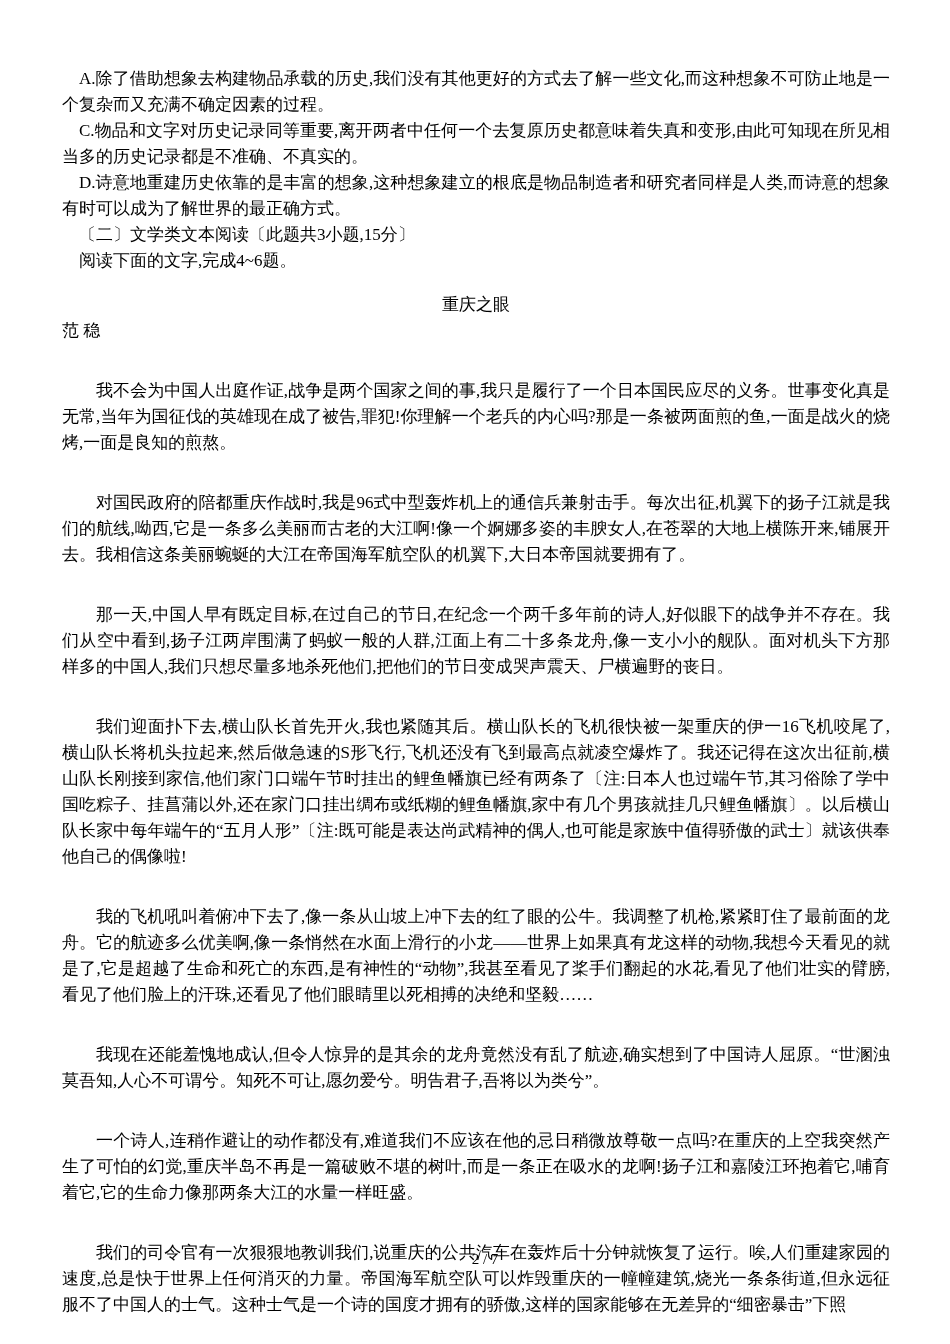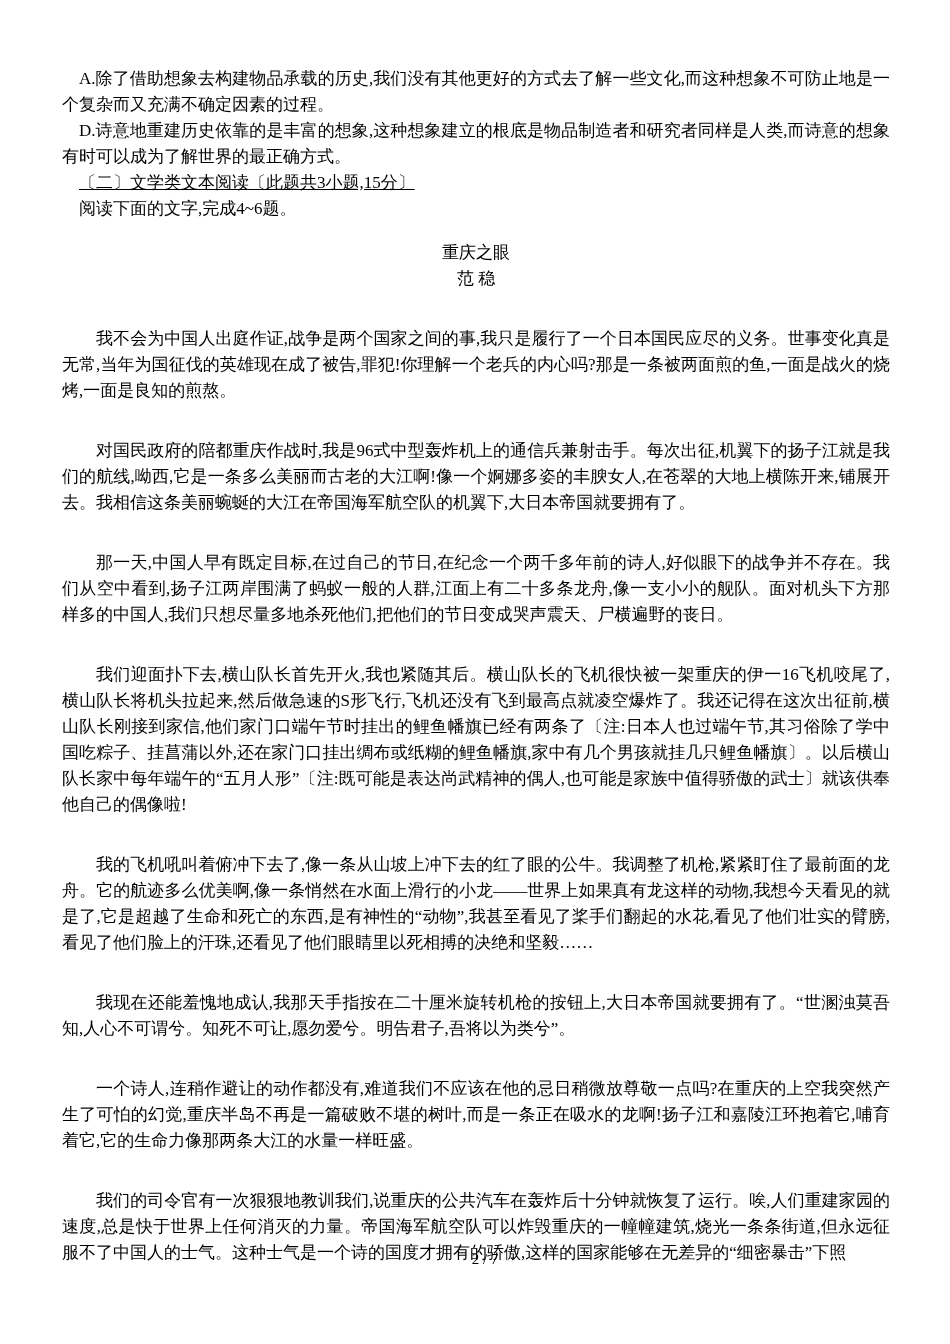--- a/index.html
+++ b/index.html
@@ -18,33 +18,32 @@
     padding: 66px 60px 0 62px;
     background: #ffffff;
   }
   .text {
     font-size: 17px;
     line-height: 26px;
     text-align: justify;
     word-break: break-all;
   }
   .opt { text-indent: 1em; }
-  .section-heading { text-indent: 1em; text-decoration: underline; }
+  .section-heading { text-indent: 1em; }
   .instruction { text-indent: 1em; }
   .para { text-indent: 2em; margin-top: 34px; }
   .title {
     text-align: center;
     text-indent: 0;
     font-weight: 400;
     font-size: 17px;
     line-height: 26px;
     margin-top: 18px;
   }
   .author {
-    text-align: center;
     text-indent: 0;
     font-size: 17px;
     line-height: 26px;
     margin-bottom: 20px;
   }
   .footer {
     position: absolute;
     bottom: 36px;
     left: 0;
     width: 100%;
@@ -54,32 +53,33 @@
     color: #000000;
     padding-left: 20px;
   }
 </style>
 </head>
 <body>
 
 <div class="page">
 
   <div class="text opt">A.除了借助想象去构建物品承载的历史,我们没有其他更好的方式去了解一些文化,而这种想象不可防止地是一个复杂而又充满不确定因素的过程。</div>
+  <div class="text opt">C.物品和文字对历史记录同等重要,离开两者中任何一个去复原历史都意味着失真和变形,由此可知现在所见相当多的历史记录都是不准确、不真实的。</div>
   <div class="text opt">D.诗意地重建历史依靠的是丰富的想象,这种想象建立的根底是物品制造者和研究者同样是人类,而诗意的想象有时可以成为了解世界的最正确方式。</div>
 
   <div class="text section-heading">〔二〕文学类文本阅读〔此题共3小题,15分〕</div>
   <div class="text instruction">阅读下面的文字,完成4~6题。</div>
 
   <div class="text title">重庆之眼</div>
   <div class="text author">范  稳</div>
 
   <p class="text para">我不会为中国人出庭作证,战争是两个国家之间的事,我只是履行了一个日本国民应尽的义务。世事变化真是无常,当年为国征伐的英雄现在成了被告,罪犯!你理解一个老兵的内心吗?那是一条被两面煎的鱼,一面是战火的烧烤,一面是良知的煎熬。</p>
   <p class="text para">对国民政府的陪都重庆作战时,我是96式中型轰炸机上的通信兵兼射击手。每次出征,机翼下的扬子江就是我们的航线,呦西,它是一条多么美丽而古老的大江啊!像一个婀娜多姿的丰腴女人,在苍翠的大地上横陈开来,铺展开去。我相信这条美丽蜿蜒的大江在帝国海军航空队的机翼下,大日本帝国就要拥有了。</p>
   <p class="text para">那一天,中国人早有既定目标,在过自己的节日,在纪念一个两千多年前的诗人,好似眼下的战争并不存在。我们从空中看到,扬子江两岸围满了蚂蚁一般的人群,江面上有二十多条龙舟,像一支小小的舰队。面对机头下方那样多的中国人,我们只想尽量多地杀死他们,把他们的节日变成哭声震天、尸横遍野的丧日。</p>
   <p class="text para">我们迎面扑下去,横山队长首先开火,我也紧随其后。横山队长的飞机很快被一架重庆的伊一16飞机咬尾了,横山队长将机头拉起来,然后做急速的S形飞行,飞机还没有飞到最高点就凌空爆炸了。我还记得在这次出征前,横山队长刚接到家信,他们家门口端午节时挂出的鲤鱼幡旗已经有两条了〔注:日本人也过端午节,其习俗除了学中国吃粽子、挂菖蒲以外,还在家门口挂出绸布或纸糊的鲤鱼幡旗,家中有几个男孩就挂几只鲤鱼幡旗〕。以后横山队长家中每年端午的“五月人形”〔注:既可能是表达尚武精神的偶人,也可能是家族中值得骄傲的武士〕就该供奉他自己的偶像啦!</p>
   <p class="text para">我的飞机吼叫着俯冲下去了,像一条从山坡上冲下去的红了眼的公牛。我调整了机枪,紧紧盯住了最前面的龙舟。它的航迹多么优美啊,像一条悄然在水面上滑行的小龙——世界上如果真有龙这样的动物,我想今天看见的就是了,它是超越了生命和死亡的东西,是有神性的“动物”,我甚至看见了桨手们翻起的水花,看见了他们壮实的臂膀,看见了他们脸上的汗珠,还看见了他们眼睛里以死相搏的决绝和坚毅……</p>
-  <p class="text para">我现在还能羞愧地成认,我那天手指按在二十厘米旋转机枪的按钮上,大日本帝国就要拥有了。“世溷浊莫吾知,人心不可谓兮。知死不可让,愿勿爱兮。明告君子,吾将以为类兮”。</p>
+  <p class="text para">我现在还能羞愧地成认,但令人惊异的是其余的龙舟竟然没有乱了航迹,确实想到了中国诗人屈原。“世溷浊莫吾知,人心不可谓兮。知死不可让,愿勿爱兮。明告君子,吾将以为类兮”。</p>
   <p class="text para">一个诗人,连稍作避让的动作都没有,难道我们不应该在他的忌日稍微放尊敬一点吗?在重庆的上空我突然产生了可怕的幻觉,重庆半岛不再是一篇破败不堪的树叶,而是一条正在吸水的龙啊!扬子江和嘉陵江环抱着它,哺育着它,它的生命力像那两条大江的水量一样旺盛。</p>
   <p class="text para">我们的司令官有一次狠狠地教训我们,说重庆的公共汽车在轰炸后十分钟就恢复了运行。唉,人们重建家园的速度,总是快于世界上任何消灭的力量。帝国海军航空队可以炸毁重庆的一幢幢建筑,烧光一条条街道,但永远征服不了中国人的士气。这种士气是一个诗的国度才拥有的骄傲,这样的国家能够在无差异的“细密暴击”下照</p>
 
   <div class="footer">2 / 7</div>
 
 </div>
 
 </body></html>

